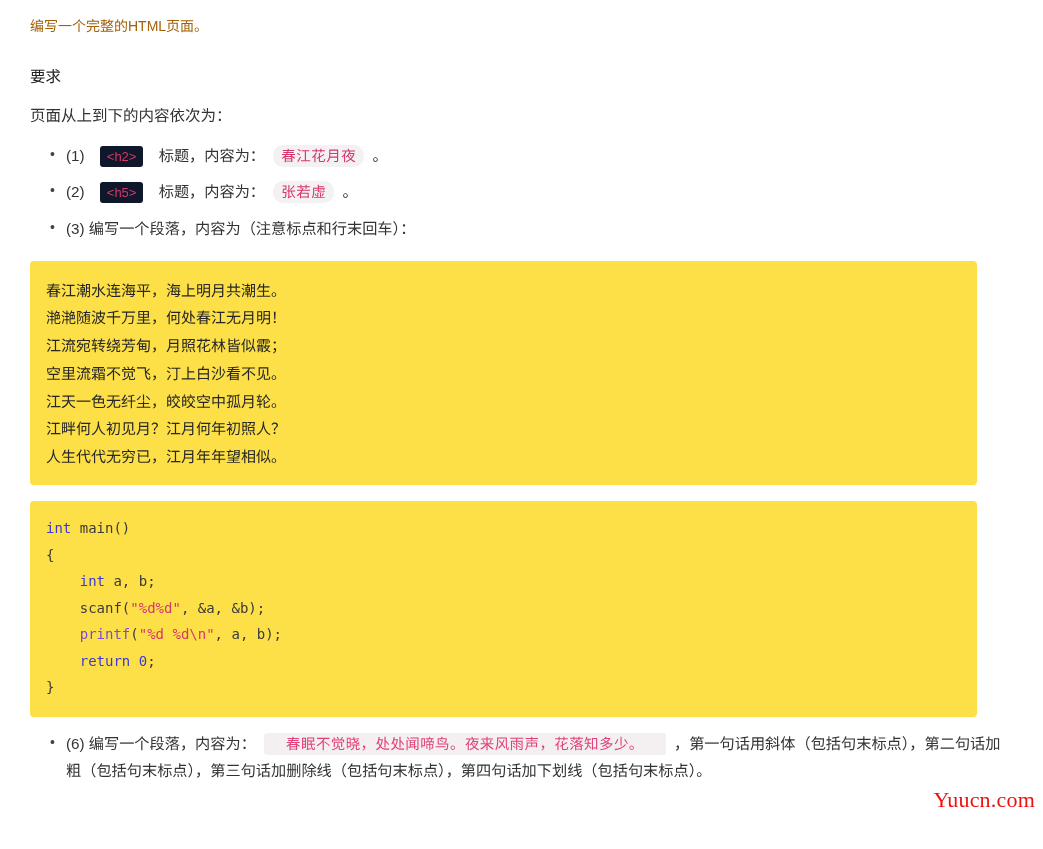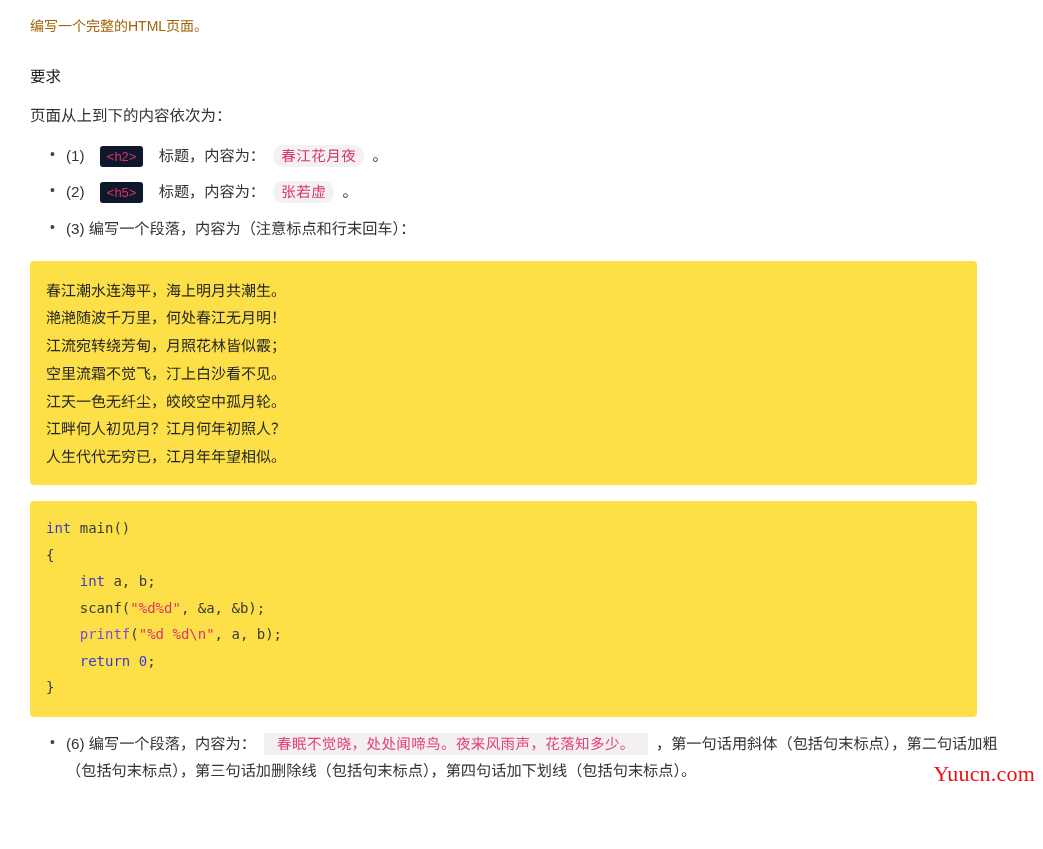--- a/index.html
+++ b/index.html
@@ -124,31 +124,31 @@
 
   .tok-kw   { color: #3b39d4; }
   .tok-fn   { color: #7a4bd8; }
   .tok-str  { color: #d6376c; }
   .tok-num  { color: #3b39d4; }
   .tok-plain{ color: #3a3a3a; }
 
   .hl-span {
     background: #f4eff1;
     color: #e0417a;
-    padding: 3px 13px;
+    padding: 3px 22px;
     border-radius: 3px;
     margin: 0 4px;
     font-size: 14.5px;
     letter-spacing: 0.4px;
   }
 
   .watermark {
     position: absolute;
     right: 8px;
-    top: 756px;
+    top: 782px;
     font-family: "Liberation Serif", "DejaVu Serif", serif;
     font-size: 22px;
     color: #ee1111;
     letter-spacing: 0.2px;
     pointer-events: none;
   }
 </style>
 </head>
 <body>
 

